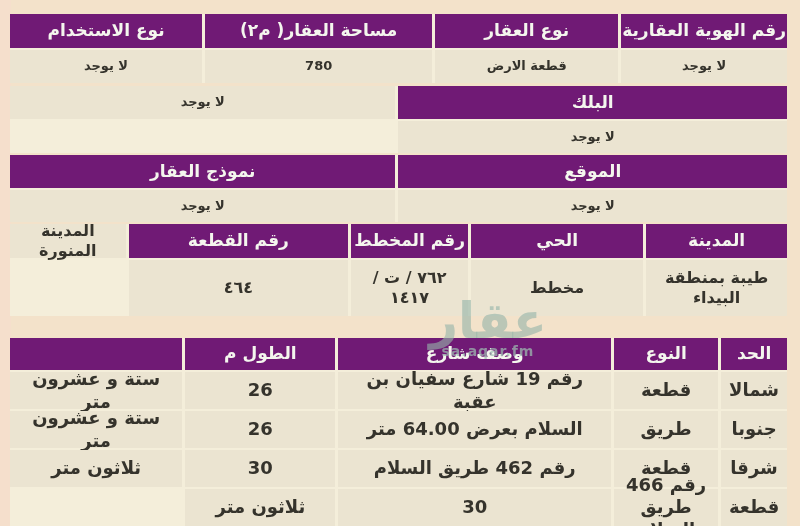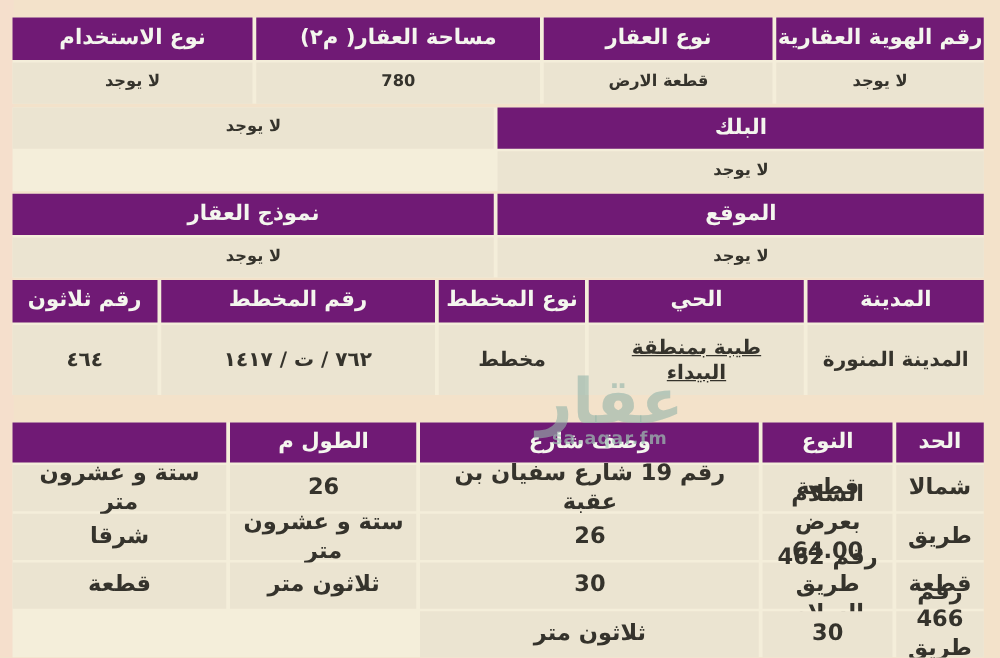--- a/index.html
+++ b/index.html
@@ -30,21 +30,21 @@
     background:#ebe4d1;color:#35332c;
     display:flex;align-items:center;justify-content:center;
     font-weight:700;font-size:13px;line-height:1.25;text-align:center;
     padding:0 6px;box-sizing:border-box;
   }
   .s1{grid-template-columns:21.6fr 23.8fr 29.6fr 25fr;grid-template-rows:34px 33px;margin-bottom:3px;}
   .s2{grid-template-columns:50.2fr 49.8fr;grid-template-rows:33px 32px;margin-bottom:2px;}
   .s3{grid-template-columns:50.2fr 49.8fr;grid-template-rows:33px 32px;margin-bottom:2px;}
   .s4{grid-template-columns:18.4fr 22.5fr 15.3fr 28.7fr 15.1fr;grid-template-rows:34px 56px;margin-bottom:22px;}
   .s4 .dc{font-size:16px;}
-  .s4 .dc.wrap{padding:0 16px;text-decoration:underline;}
+  .s4 .dc.wrap{padding:0 16px;}
   .s5{grid-template-columns:8.6fr 13.6fr 35.6fr 19.6fr 22.5fr;grid-template-rows:32px 37px 37px 37px 37px;}
   .s5 .dc{font-size:18px;}
   .watermark{
     position:absolute;left:408px;top:293px;width:160px;z-index:6;
     text-align:center;pointer-events:none;color:rgba(150,180,170,.62);
   }
   .watermark .wm-word{font-size:50px;font-weight:700;line-height:1.15;}
   .watermark .wm-sub{font-size:14px;font-weight:700;letter-spacing:1px;margin-top:-8px;color:rgba(158,190,178,.72);}
 </style>
 </head>
@@ -72,43 +72,43 @@
   <div class="section s3">
     <div class="hc">الموقع</div>
     <div class="hc">نموذج العقار</div>
     <div class="dc">لا يوجد</div>
     <div class="dc">لا يوجد</div>
   </div>
 
   <div class="section s4">
     <div class="hc">المدينة</div>
     <div class="hc">الحي</div>
-    <div class="hc">نوع المخطط</div>
     <div class="hc">رقم المخطط</div>
-    <div class="hc">رقم ثلاثون</div>
+    <div class="hc">رقم القطعة</div>
     <div class="dc">المدينة المنورة</div>
     <div class="dc wrap">طيبة بمنطقة البيداء</div>
     <div class="dc">مخطط</div>
     <div class="dc">٧٦٢ / ت / ١٤١٧</div>
     <div class="dc">٤٦٤</div>
   </div>
 
   <div class="section s5">
     <div class="hc">الحد</div>
     <div class="hc">النوع</div>
     <div class="hc">وصف شارع</div>
     <div class="hc">الطول م</div>
     <div class="hc"></div>
 
     <div class="dc">شمالا</div>
     <div class="dc">قطعة</div>
     <div class="dc">رقم 19 شارع سفيان بن عقبة</div>
     <div class="dc">26</div>
     <div class="dc">ستة و عشرون متر</div>
 
+    <div class="dc">جنوبا</div>
     <div class="dc">طريق</div>
     <div class="dc">السلام بعرض 64.00 متر</div>
     <div class="dc">26</div>
     <div class="dc">ستة و عشرون متر</div>
 
     <div class="dc">شرقا</div>
     <div class="dc">قطعة</div>
     <div class="dc">رقم 462 طريق السلام</div>
     <div class="dc">30</div>
     <div class="dc">ثلاثون متر</div>

